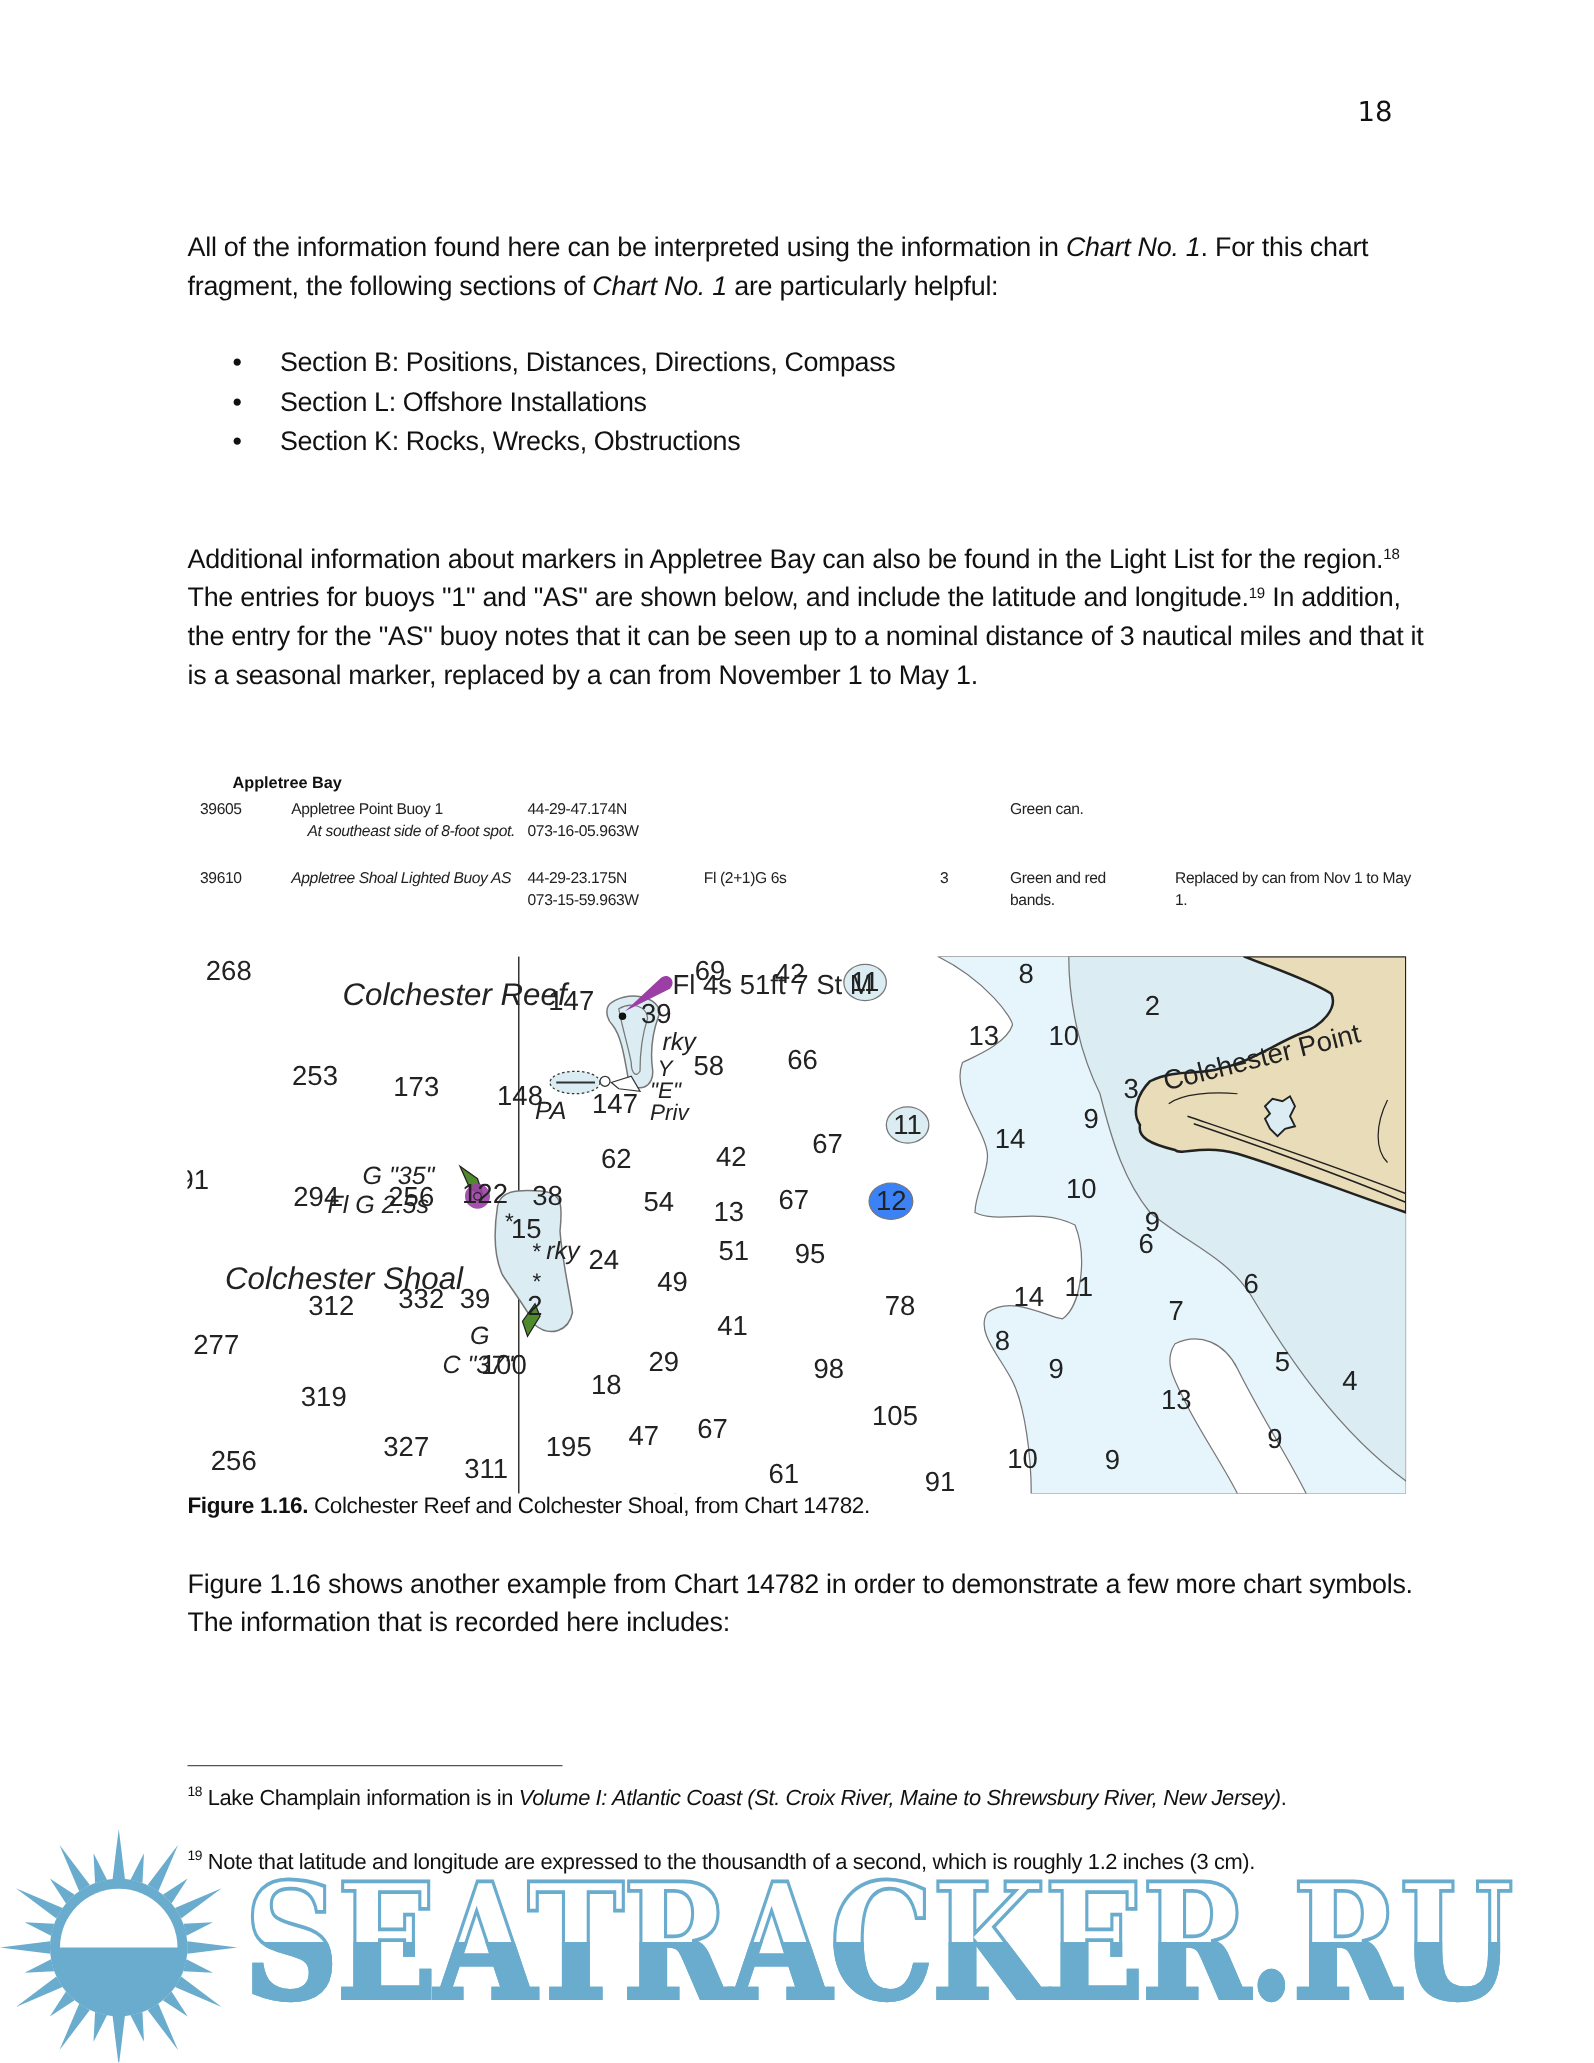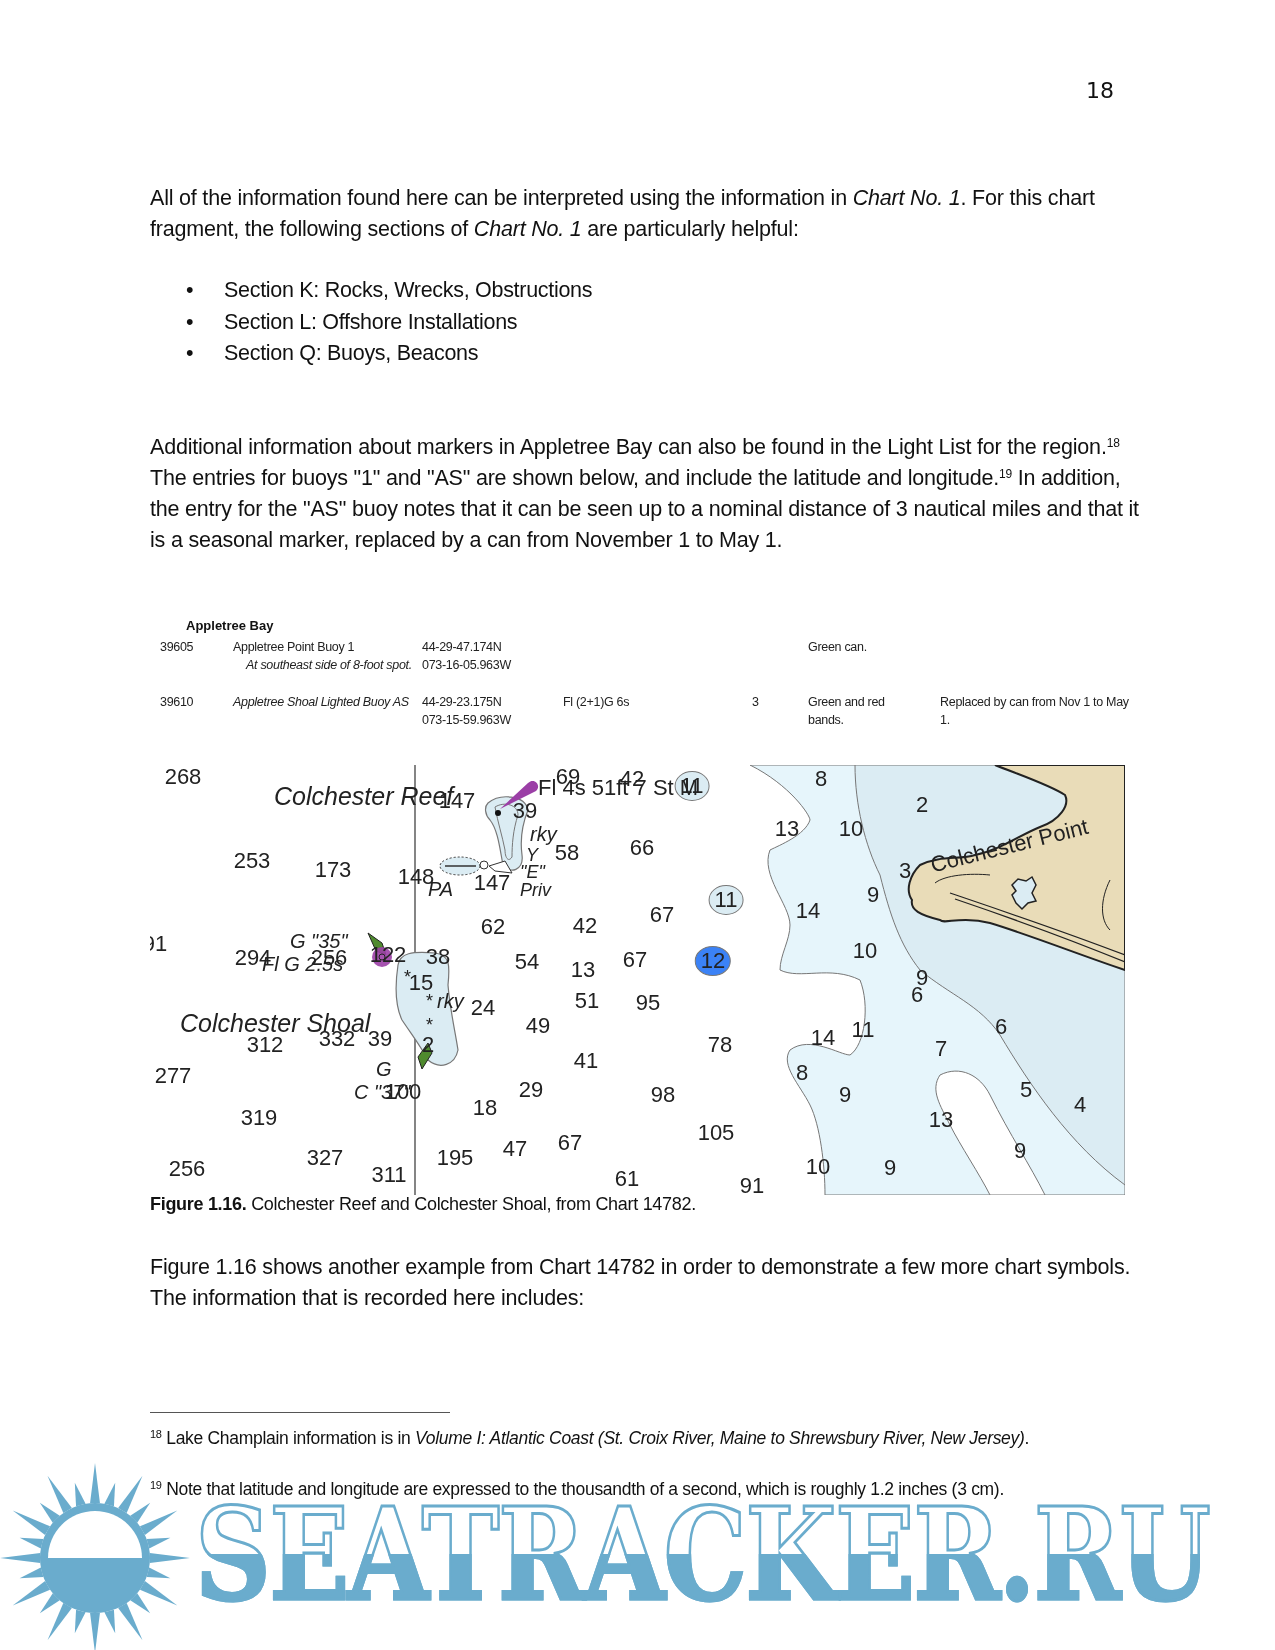--- a/index.html
+++ b/index.html
@@ -45,23 +45,23 @@
 </head>
 <body>
 
 <div class="page-num">18</div>
 
 <div class="para" id="p1">
   <span>All of the information found here can be interpreted using the information in </span><i>Chart No. 1</i><span>. For this chart fragment, the following sections of </span><i>Chart No. 1</i><span> are particularly helpful:</span>
 </div>
 
 <ul class="bullets">
+  <li>Section B: Positions, Distances, Directions, Compass</li>
+  <li>Section L: Offshore Installations</li>
   <li>Section K: Rocks, Wrecks, Obstructions</li>
-  <li>Section L: Offshore Installations</li>
-  <li>Section Q: Buoys, Beacons</li>
 </ul>
 
 <div class="para" id="p2">
   <span>Additional information about markers in Appletree Bay can also be found in the Light List for the region.</span><sup>18</sup><span> The entries for buoys "1" and "AS" are shown below, and include the latitude and longitude.</span><sup>19</sup><span> In addition, the entry for the "AS" buoy notes that it can be seen up to a nominal distance of 3 nautical miles and that it is a seasonal marker, replaced by a can from November 1 to May 1.</span>
 </div>
 
 <div>
   <div class="ll-title">Appletree Bay</div>
   <div class="ll" style="left:160px;top:638px;">39605</div>
   <div class="ll" style="left:233px;top:638px;">Appletree Point Buoy 1</div>

